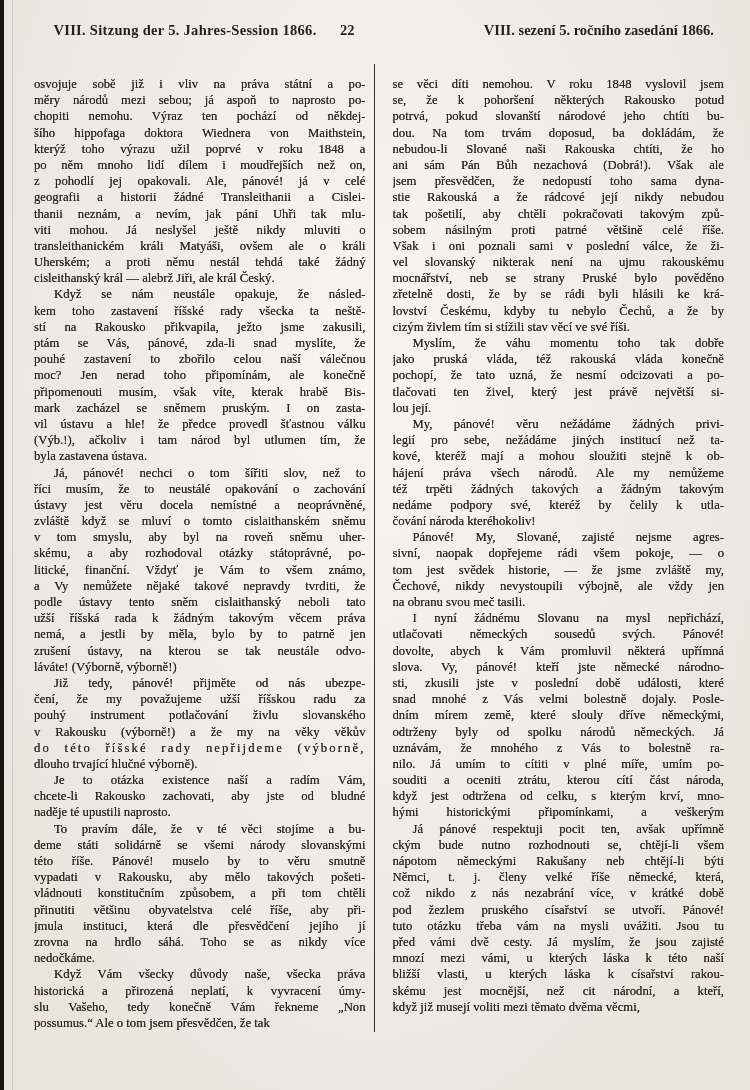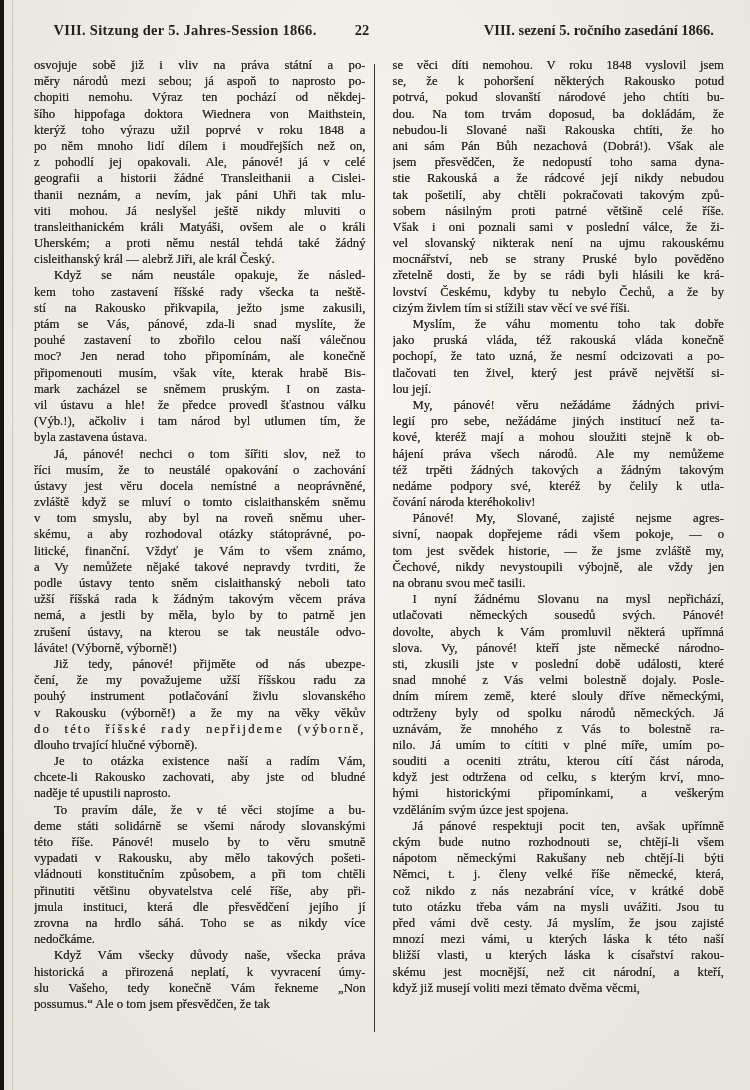--- a/index.html
+++ b/index.html
@@ -20,36 +20,36 @@
     position:absolute; left:12px; top:0; width:1px; height:1090px;
     background:rgba(70,60,45,0.18);
   }
   .header {
     position:absolute; left:30px; top:22px; width:692px;
     display:flex; align-items:baseline;
     font-size:14.5px; font-weight:bold;
     color:#241f19;
   }
   .h-left  { width:310px; text-align:center; letter-spacing:0.3px; }
-  .h-num   { width:44px;  text-align:center; }
+  .h-num   { width:44px;  }
   .h-right { width:330px; text-align:right; }
   .artifact {
     position:absolute; color:rgba(80,70,55,0.35); font-size:11px;
     transform:rotate(18deg); letter-spacing:2px;
   }
   .a1 { left:694px; top:24px; }
   .divider {
     position:absolute; left:374px; top:64px; width:1px; height:968px;
     background:#39332a;
   }
   .columns {
     position:absolute; left:34px; top:57px; width:690px;
     display:flex;
   }
-  .col { width:338px; }
+  .col { width:338px;margin-top:19px; }
   .col.left  { margin-right:14px; }
   .col.right { margin-left:13px; }
   .para { margin:0; }
   .line {
     font-size:12.7px;
     line-height:16.2px;
     height:16.2px;
     text-align:justify;
     text-align-last:justify;
     white-space:normal;
@@ -202,28 +202,28 @@
           <div class="line">slova. Vy, pánové! kteří jste německé národno-</div>
           <div class="line">sti, zkusili jste v poslední době události, které</div>
           <div class="line">snad mnohé z Vás velmi bolestně dojaly. Posle-</div>
           <div class="line">dním mírem země, které slouly dříve německými,</div>
           <div class="line">odtrženy byly od spolku národů německých. Já</div>
           <div class="line">uznávám, že mnohého z Vás to bolestně ra-</div>
           <div class="line">nilo. Já umím to cítiti v plné míře, umím po-</div>
           <div class="line">souditi a oceniti ztrátu, kterou cítí část národa,</div>
           <div class="line">když jest odtržena od celku, s kterým krví, mno-</div>
           <div class="line">hými historickými připomínkami, a veškerým</div>
-          <div class="line last">vzděláním svým úzce jest spojena.</div>
         </div>
         <div class="para indent">
           <div class="line">Já pánové respektuji pocit ten, avšak upřímně</div>
           <div class="line">ckým bude nutno rozhodnouti se, chtějí-li všem</div>
           <div class="line">nápotom německými Rakušany neb chtějí-li býti</div>
           <div class="line">Němci, t. j. členy velké říše německé, která,</div>
           <div class="line">což nikdo z nás nezabrání více, v krátké době</div>
+          <div class="line">pod žezlem pruského císařství se utvoří. Pánové!</div>
           <div class="line">tuto otázku třeba vám na mysli uvážiti. Jsou tu</div>
           <div class="line">před vámi dvě cesty. Já myslím, že jsou zajisté</div>
           <div class="line">mnozí mezi vámi, u kterých láska k této naší</div>
           <div class="line">bližší vlasti, u kterých láska k císařství rakou-</div>
           <div class="line">skému jest mocnější, než cit národní, a kteří,</div>
           <div class="line last">když již musejí voliti mezi těmato dvěma věcmi,</div>
         </div>
       </div>
   </div>
 </div>

